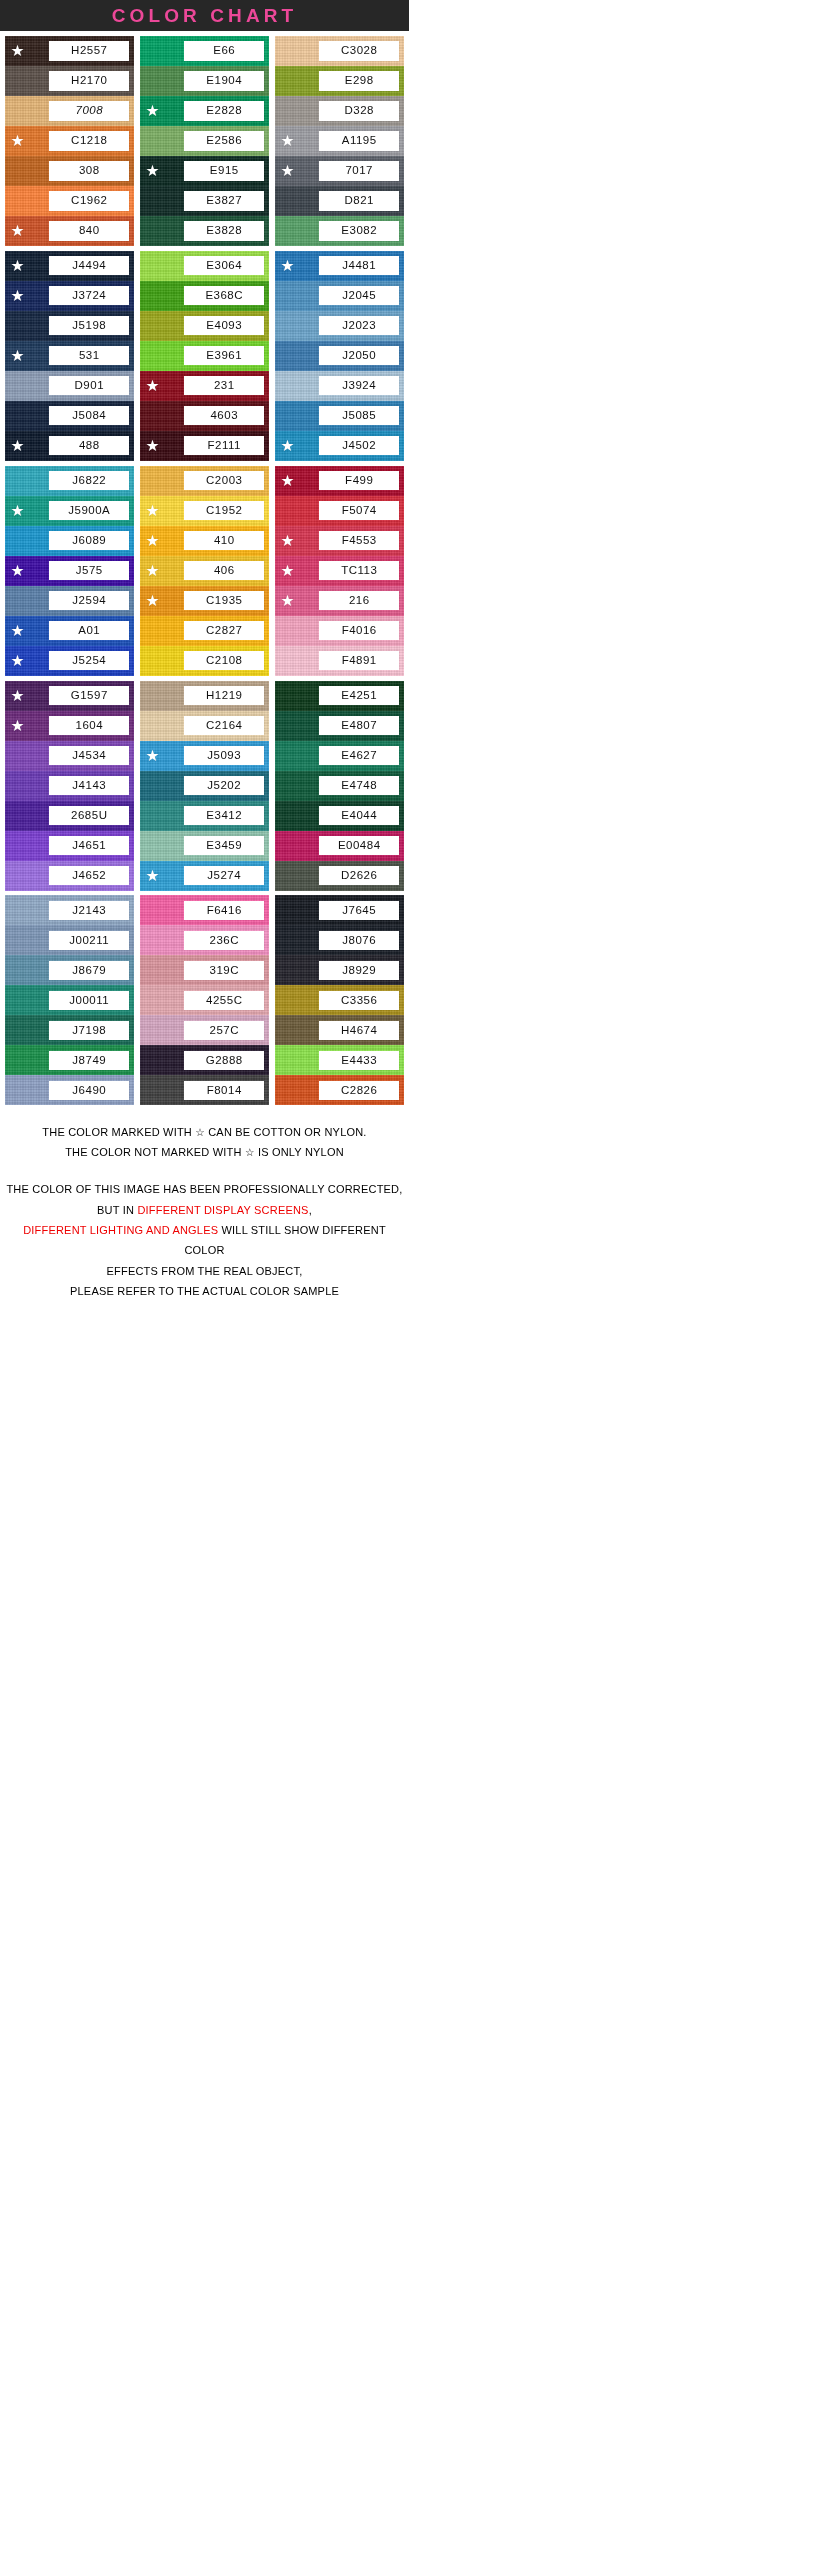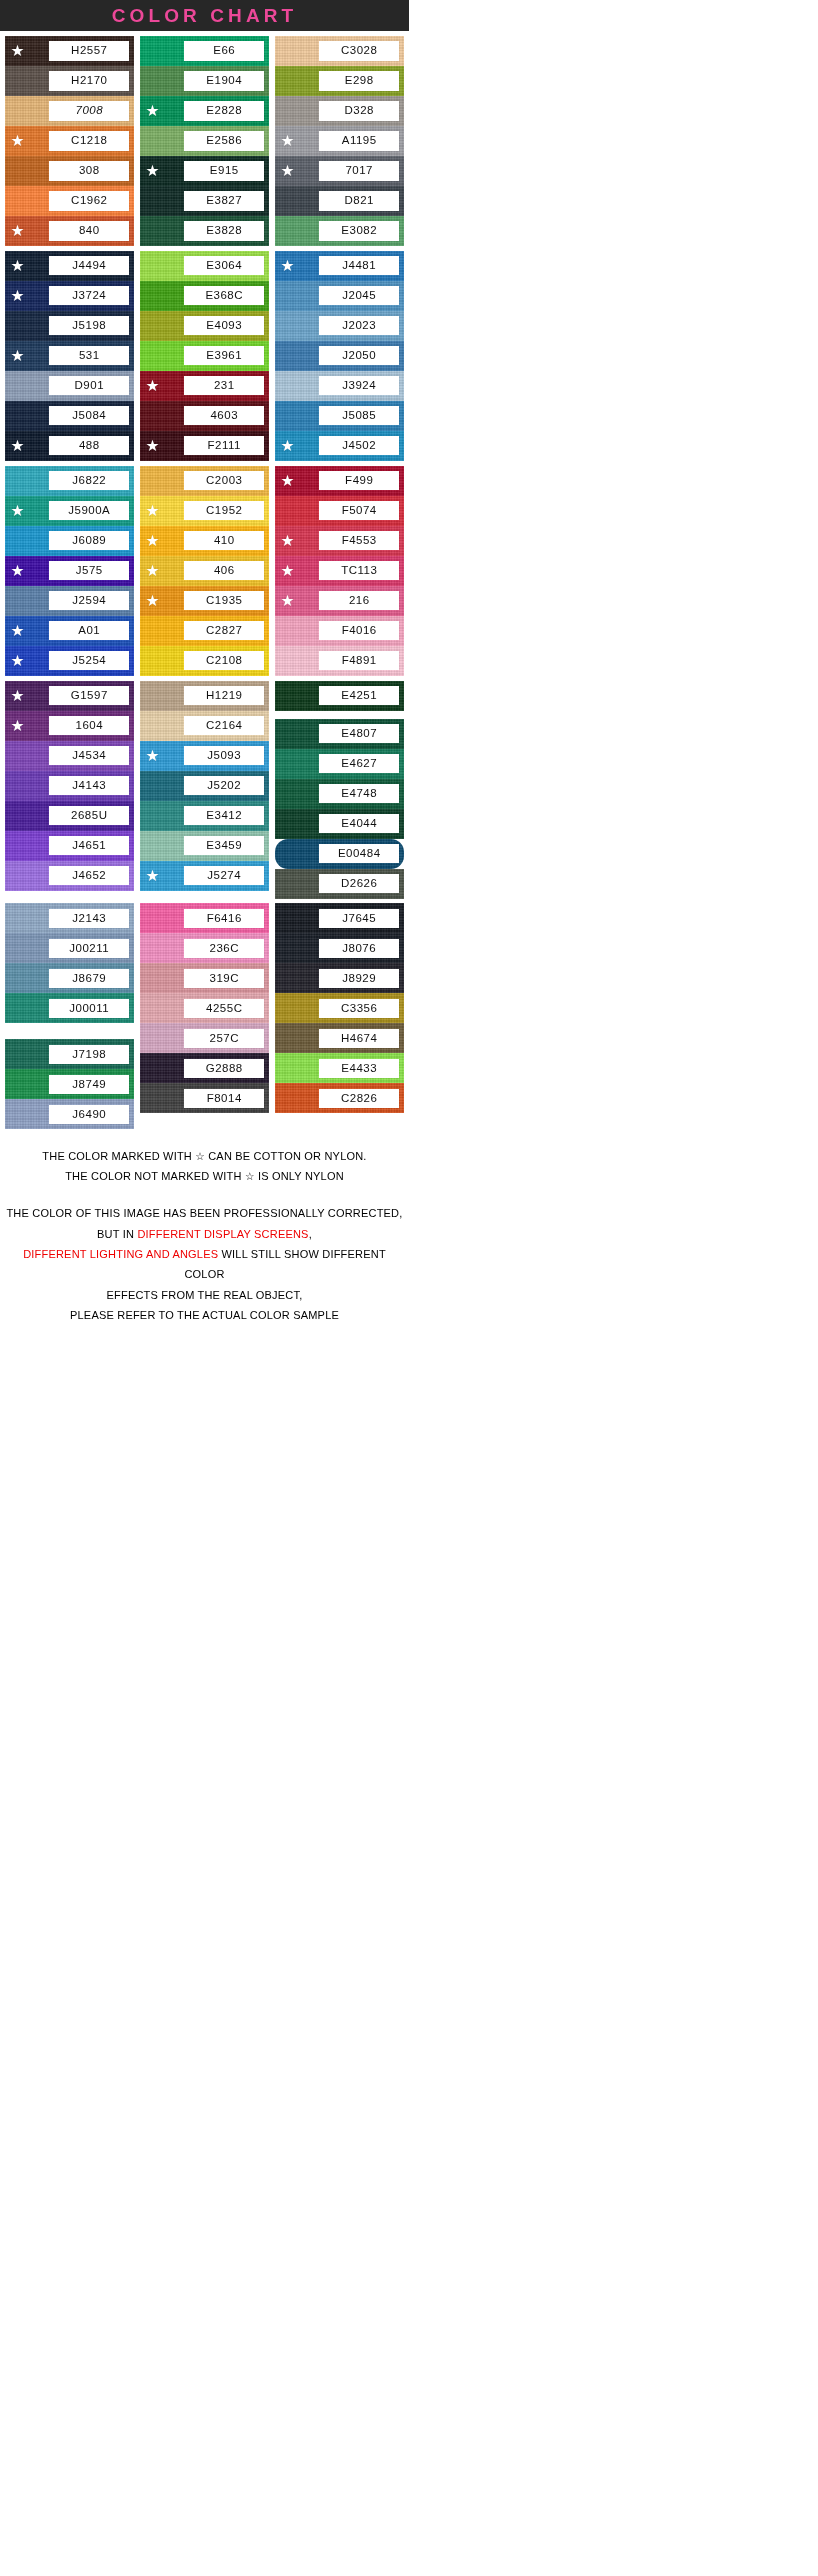--- a/index.html
+++ b/index.html
@@ -453,37 +453,37 @@
           <div class="swatch" style="background: rgb(47, 159, 212);">
             <span class="star">★</span>
             <div class="code">J5274</div>
           </div>
         </div>
         <div class="col">
           <div class="swatch" style="background: rgb(13, 58, 27);">
             <span class="star empty">★</span>
             <div class="code">E4251</div>
           </div>
-          <div class="swatch" style="background: rgb(13, 81, 54); margin-top: 8px;">
+          <div class="swatch" style="background: rgb(13, 81, 54);">
             <span class="star empty">★</span>
             <div class="code">E4807</div>
           </div>
           <div class="swatch" style="background: rgb(20, 122, 89);">
             <span class="star empty">★</span>
             <div class="code">E4627</div>
           </div>
           <div class="swatch" style="background: rgb(15, 90, 58);">
             <span class="star empty">★</span>
             <div class="code">E4748</div>
           </div>
           <div class="swatch" style="background: rgb(12, 63, 40);">
             <span class="star empty">★</span>
             <div class="code">E4044</div>
           </div>
-          <div class="swatch" style="background: #0c4a6e; border-radius: 13px;">
+          <div class="swatch" style="background: #be185d;">
             <span class="star empty">★</span>
             <div class="code">E00484</div>
           </div>
           <div class="swatch" style="background: rgb(74, 82, 71);">
             <span class="star empty">★</span>
             <div class="code">D2626</div>
           </div>
         </div>
       </div>
       <div class="block last">
@@ -497,21 +497,21 @@
             <div class="code">J00211</div>
           </div>
           <div class="swatch" style="background: rgb(92, 143, 168);">
             <span class="star empty">★</span>
             <div class="code">J8679</div>
           </div>
           <div class="swatch" style="background: rgb(28, 138, 116);">
             <span class="star empty">★</span>
             <div class="code">J00011</div>
           </div>
-          <div class="swatch" style="background: rgb(24, 106, 85); margin-top: 16px;">
+          <div class="swatch" style="background: rgb(24, 106, 85);">
             <span class="star empty">★</span>
             <div class="code">J7198</div>
           </div>
           <div class="swatch" style="background: rgb(26, 143, 74);">
             <span class="star empty">★</span>
             <div class="code">J8749</div>
           </div>
           <div class="swatch" style="background: rgb(141, 159, 194);">
             <span class="star empty">★</span>
             <div class="code">J6490</div>

